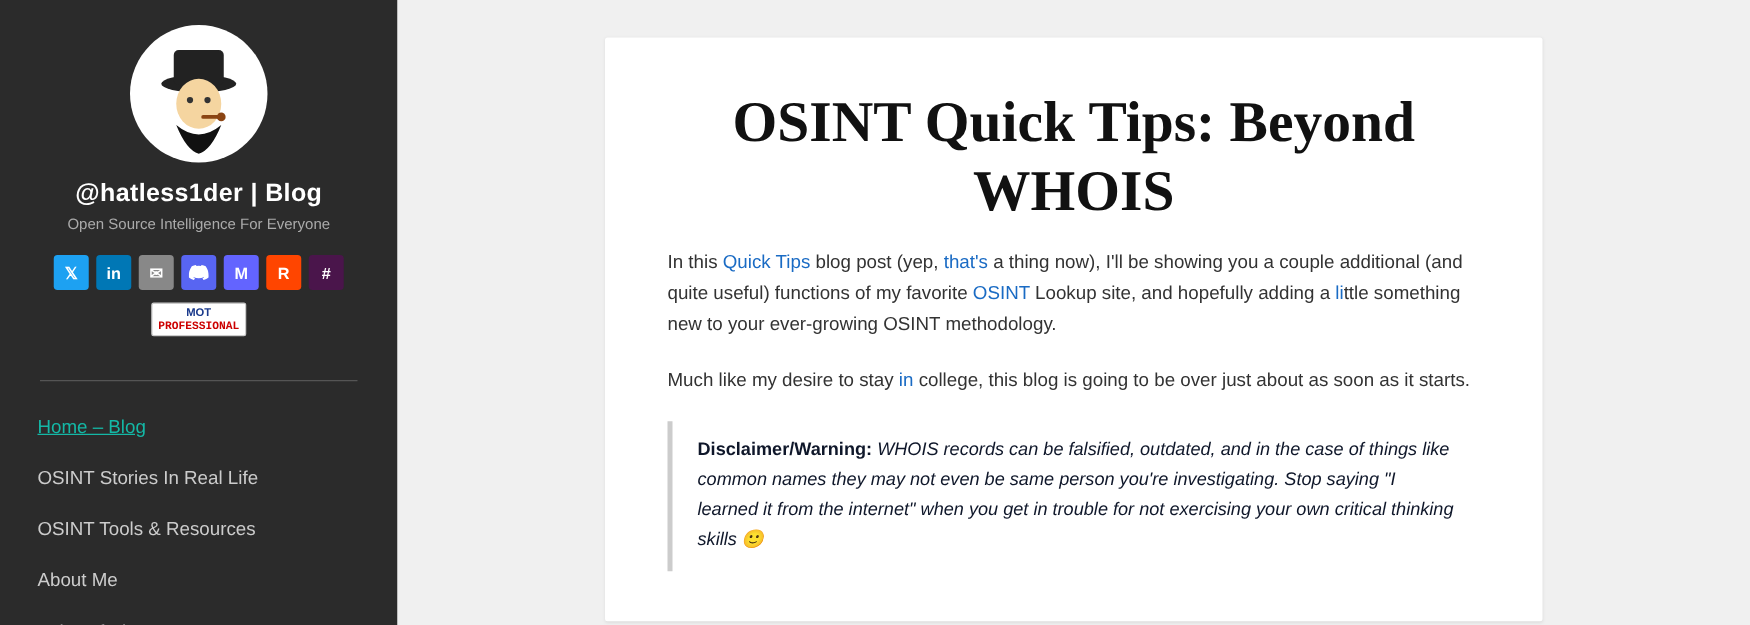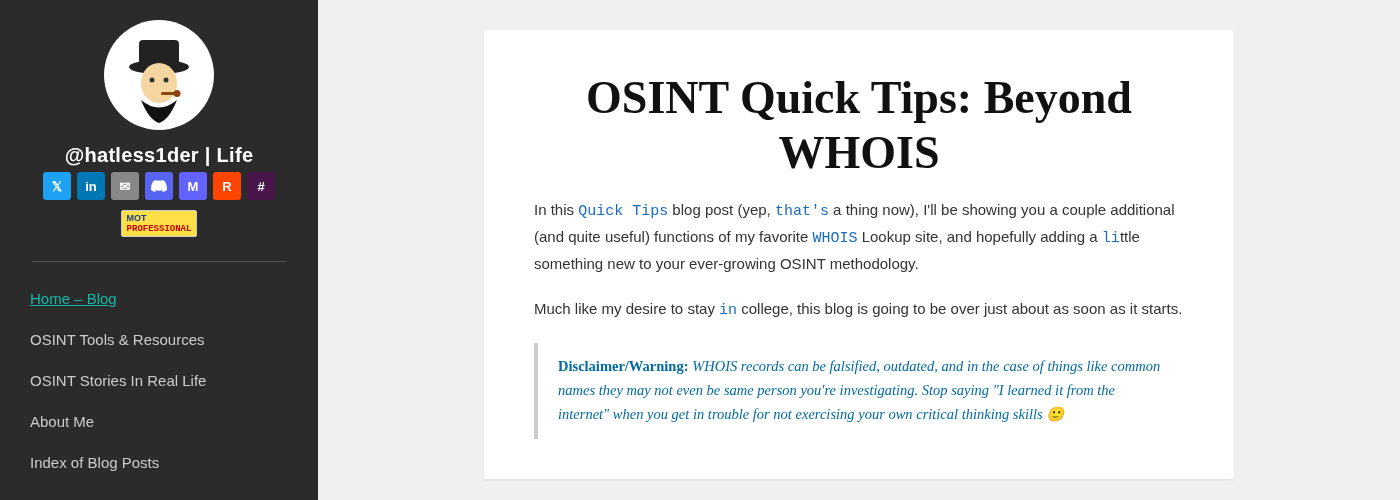--- a/index.html
+++ b/index.html
@@ -85,30 +85,30 @@
 
     .social-icon.twitter { background: #1da1f2; }
     .social-icon.linkedin { background: #0077b5; }
     .social-icon.mail { background: #888; }
     .social-icon.discord { background: #5865f2; }
     .social-icon.mastodon { background: #6364ff; }
     .social-icon.reddit { background: #ff4500; }
     .social-icon.slack { background: #4a154b; }
 
     #mot-badge {
-      background: #fde047;
+      background: #ffffff;
       border: 1px solid #ccc;
       padding: 2px 5px;
       border-radius: 2px;
-      margin-bottom: 16px;
+      margin-bottom: 27px;
       font-family: Arial, sans-serif;
       font-size: 9px;
       color: #333;
       font-weight: bold;
-      text-align: left;
+      text-align: center;
       cursor: pointer;
     }
 
     #mot-badge .mot-blue { color: #1a3a8c; }
     #mot-badge .mot-red { color: #c00; font-family: Liberation Mono, monospace; }
 
     #sidebar-divider {
       width: 80%;
       border: none;
       border-top: 1px solid #555;
@@ -185,35 +185,34 @@
       font-family: Arial, sans-serif;
       font-size: 15px;
       line-height: 1.65;
       color: #333;
       margin-bottom: 20px;
     }
 
     .article-para a, .article-para .link {
       color: #1a6bc4;
       text-decoration: none;
-      font-family: Liberation Mono, monospace;
     }
 
     #blockquote-section {
       border-left: 4px solid #ccc;
       padding: 12px 20px;
       margin: 10px 0 0 0;
       background: #fff;
     }
 
     #blockquote-section p {
-      font-family: Liberation Serif, serif;
+      font-family: Liberation Sans, sans-serif;
       font-size: 14.5px;
       line-height: 1.65;
-      color: #0369a1;
+      color: #0f172a;
       font-style: italic;
     }
 
     #blockquote-section strong {
       font-style: normal;
     }
   </style>
 </head>
 <body>
 
@@ -234,21 +233,22 @@
       <circle cx="43" cy="55" r="2.5" fill="#333"></circle>
       <circle cx="57" cy="55" r="2.5" fill="#333"></circle>
 
       <rect x="52" y="67" width="16" height="3" rx="1.5" fill="#8B4513"></rect>
       <circle cx="68" cy="68.5" r="3.5" fill="#8B4513"></circle>
 
       <path d="M32 75 Q50 90 68 75 Q60 95 50 98 Q40 95 32 75Z" fill="#111"></path>
     </svg>
   </div>
 
-  <div id="site-title">@hatless1der | Life</div>
+  <div id="site-title">@hatless1der | Blog</div>
+  <div id="site-subtitle">Open Source Intelligence For Everyone</div>
 
   <div id="social-icons">
     <div class="social-icon twitter" title="Twitter">𝕏</div>
     <div class="social-icon linkedin" title="LinkedIn">in</div>
     <div class="social-icon mail" title="Email">✉</div>
     <div class="social-icon discord" title="Discord">
       <svg width="16" height="16" viewBox="0 0 24 24" fill="white">
           <path d="M20.317 4.37a19.791 19.791 0 00-4.885-1.515.074.074 0 00-.079.037c-.21.375-.444.864-.608 1.25a18.27 18.27 0 00-5.487 0 12.64 12.64 0 00-.617-1.25.077.077 0 00-.079-.037A19.736 19.736 0 003.677 4.37a.07.07 0 00-.032.027C.533 9.046-.32 13.58.099 18.057a.082.082 0 00.031.056 19.9 19.9 0 005.993 3.03.078.078 0 00.084-.028c.462-.63.874-1.295 1.226-1.994a.076.076 0 00-.041-.106 13.107 13.107 0 01-1.872-.892.077.077 0 01-.008-.128 10.2 10.2 0 00.372-.292.074.074 0 01.077-.01c3.928 1.793 8.18 1.793 12.062 0a.074.074 0 01.078.01c.12.098.246.198.373.292a.077.077 0 01-.006.127 12.299 12.299 0 01-1.873.892.077.077 0 00-.041.107c.36.698.772 1.362 1.225 1.993a.076.076 0 00.084.028 19.839 19.839 0 006.002-3.03.077.077 0 00.032-.054c.5-5.177-.838-9.674-3.549-13.66a.061.061 0 00-.031-.03z"></path>
         </svg>
     </div>
@@ -259,36 +259,36 @@
 
   <div id="mot-badge">
     <span class="mot-blue">MOT</span><br>
     <span class="mot-red">PROFESSIONAL</span>
   </div>
 
   <hr id="sidebar-divider">
 
   <nav id="sidebar-nav">
     <a class="nav-item active">Home – Blog</a>
+    <a class="nav-item">OSINT Stories In Real Life</a>
     <a class="nav-item">OSINT Tools &amp; Resources</a>
-    <a class="nav-item">OSINT Stories In Real Life</a>
     <a class="nav-item">About Me</a>
     <a class="nav-item">Index of Blog Posts</a>
   </nav>
 
 </div>
 
 <div id="main">
   <div id="article-card">
 
     <h1 id="article-title">OSINT Quick Tips: Beyond WHOIS</h1>
 
 
     <p class="article-para">
-      In this <span class="link">Quick Tips</span> blog post (yep, <span class="link">that's</span> a thing now), I'll be showing you a couple additional (and quite useful) functions of my favorite <span class="link">WHOIS</span> Lookup site, and hopefully adding a <span class="link">li</span>ttle something new to your ever-growing OSINT methodology.
+      In this <span class="link">Quick Tips</span> blog post (yep, <span class="link">that's</span> a thing now), I'll be showing you a couple additional (and quite useful) functions of my favorite <span class="link">OSINT</span> Lookup site, and hopefully adding a <span class="link">li</span>ttle something new to your ever-growing OSINT methodology.
     </p>
 
     <p class="article-para">
       Much like my desire to stay <span class="link">in</span> college, this blog is going to be over just about as soon as it starts.
     </p>
 
     <div id="blockquote-section">
       <p>
         <strong>Disclaimer/Warning:</strong> WHOIS records can be falsified, outdated, and in the case of things like common names they may not even be same person you're investigating. Stop saying "I learned it from the internet" when you get in trouble for not exercising your own critical thinking skills 🙂
       </p>

